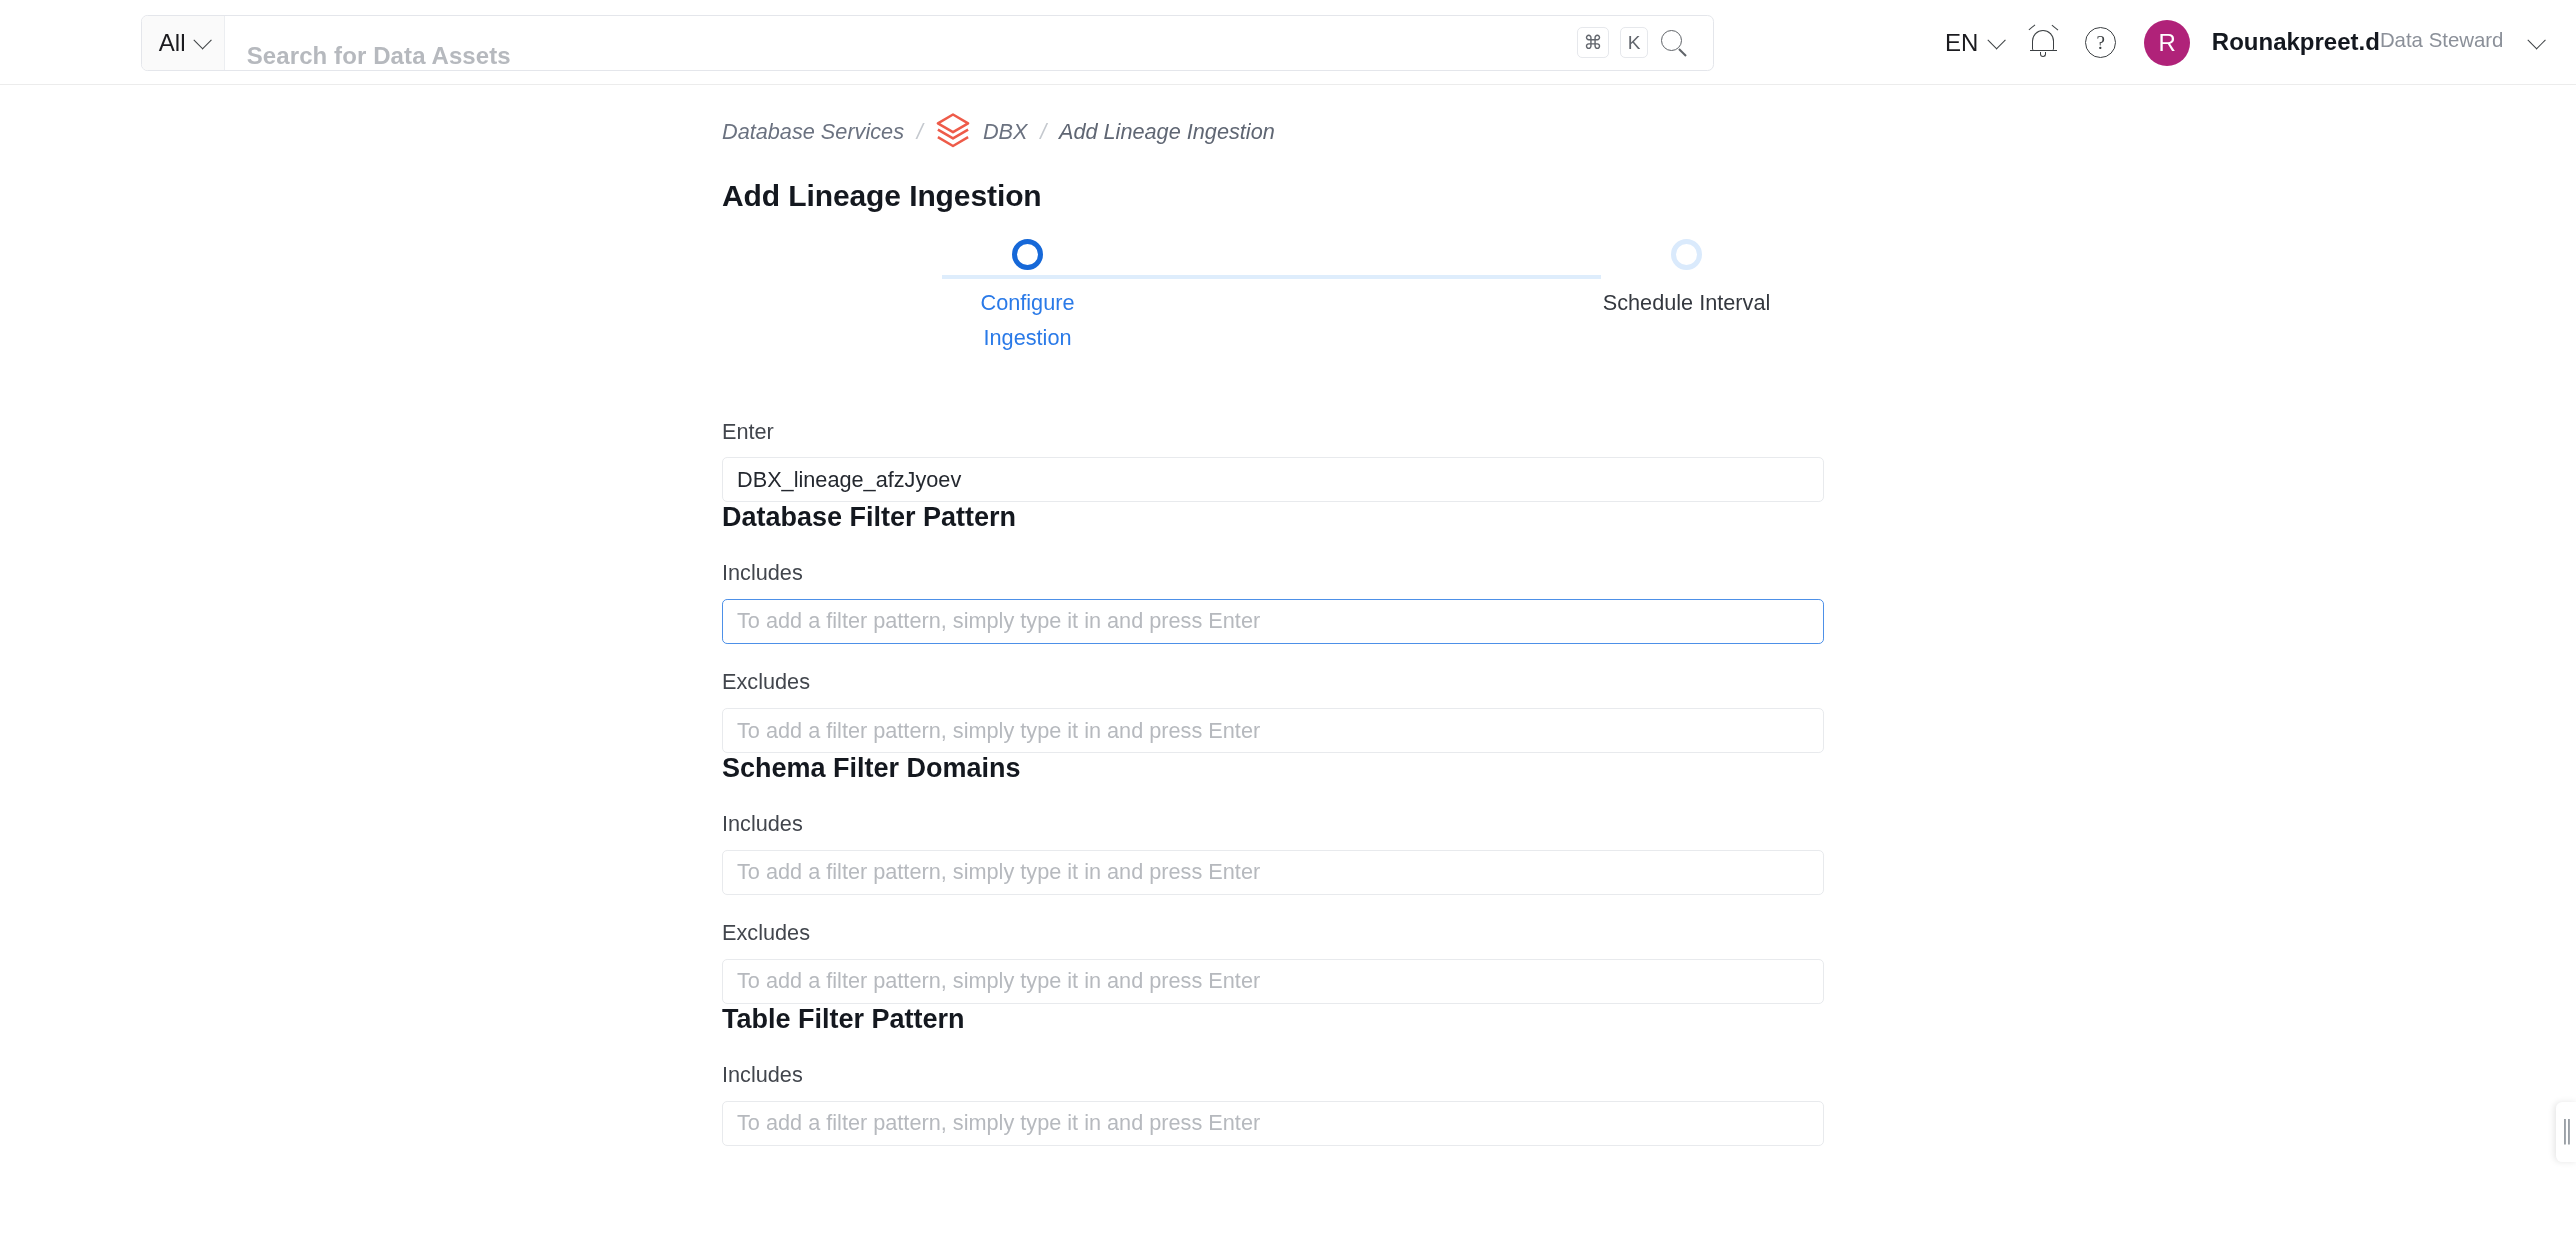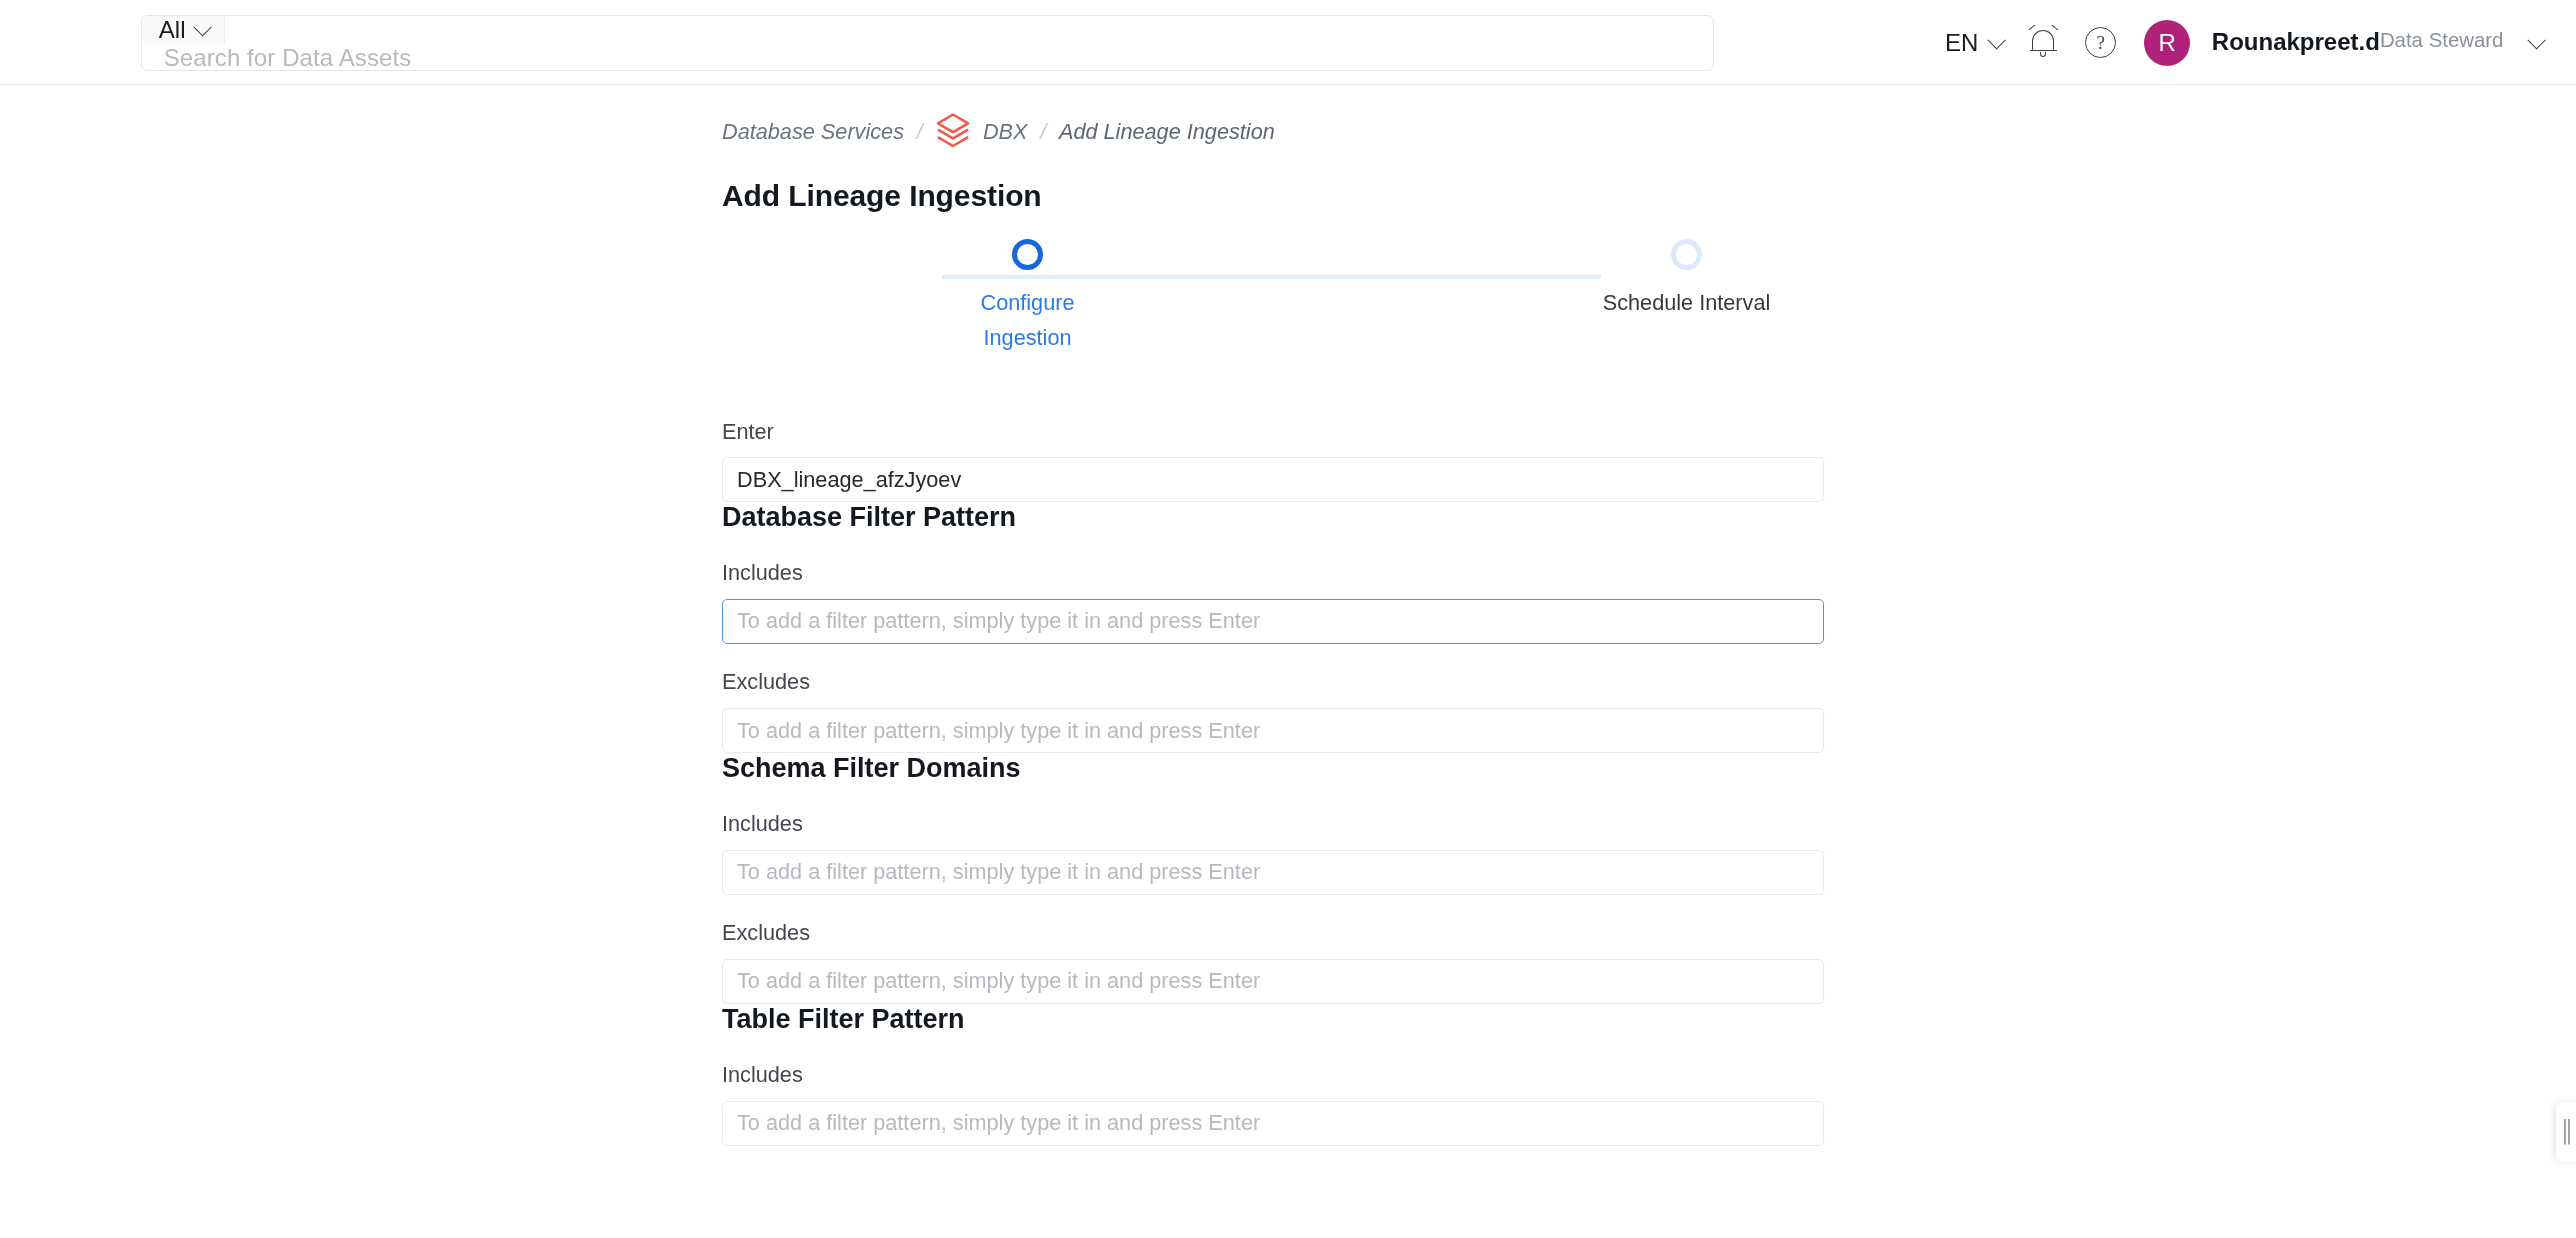--- a/index.html
+++ b/index.html
@@ -28,21 +28,20 @@
     left: 141px;
     top: 14.7px;
     width: 1573px;
     height: 56px;
     border: 1.3px solid #e4e6eb;
     border-radius: 6.4px;
     background: #ffffff;
     display: flex;
     align-items: stretch;
     overflow: hidden;
-    flex-direction: column;
   }
   .search-scope {
     width: 83px;
     background: #fafafa;
     border-right: 1.3px solid #eceef1;
     display: flex;
     align-items: center;
     justify-content: center;
     gap: 9px;
     cursor: pointer;
@@ -55,23 +54,24 @@
     display: inline-block;
     width: 12.7px; height: 12.7px;
     border-right: 1.9px solid #9aa0a6;
     border-bottom: 1.9px solid #9aa0a6;
     transform: rotate(45deg) translateY(-3.2px);
   }
   .chev.dark { border-color: #3c4043; }
   .search-field {
     flex: 1;
     display: flex;
-    align-items: flex-start;
+    align-items: flex-end;
     padding-left: 21.7px;
     cursor: text;
+    font-weight: bold;
   }
   .search-placeholder {
     font-size: 24px;
     color: #b6b9be;
     letter-spacing: 0.1px;
   }
   .search-right {
     display: flex;
     align-items: center;
     gap: 11.5px;

